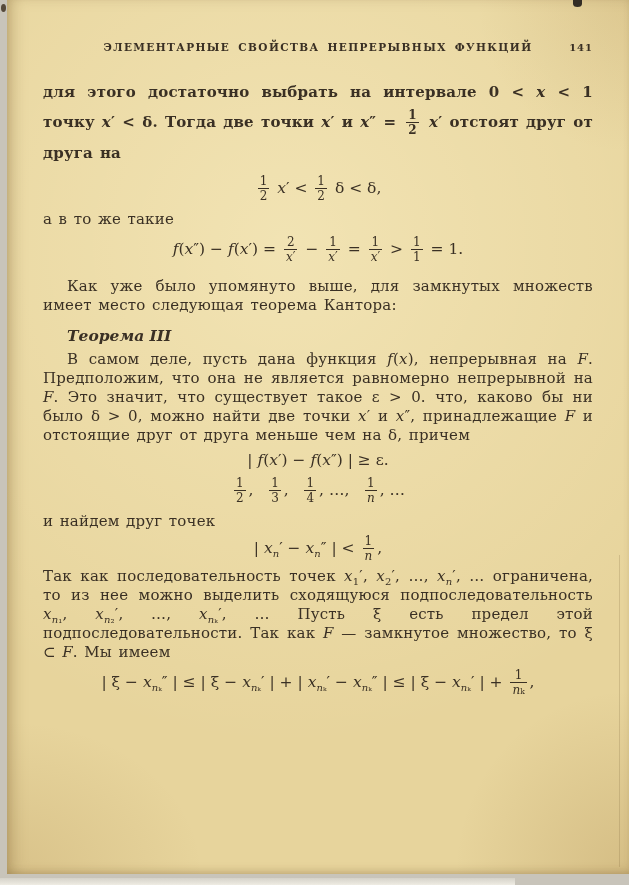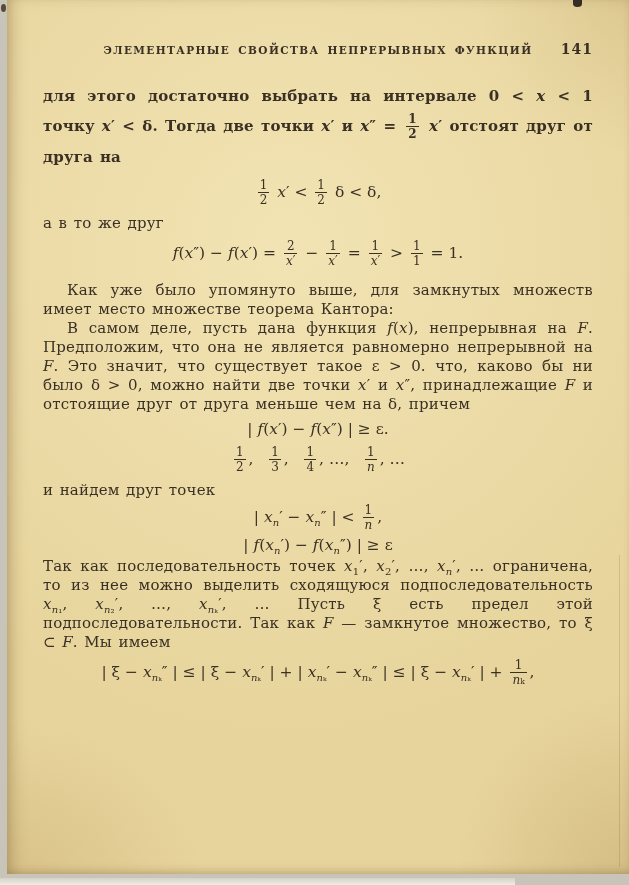--- a/index.html
+++ b/index.html
@@ -17,21 +17,21 @@
       radial-gradient(ellipse 45% 25% at 0% 100%, rgba(140,100,40,0.16) 0%, rgba(140,100,40,0) 70%),
       radial-gradient(ellipse 35% 25% at 100% 0%, rgba(140,100,40,0.14) 0%, rgba(140,100,40,0) 70%),
       #e7d49c;
     box-shadow: inset 10px 0 16px -6px rgba(110,80,35,0.35), inset 0 -4px 8px -3px rgba(110,80,35,0.30);
     color:#3a3024;
   }
   .content{position:absolute;left:36px;top:0;width:550px;margin-top:23px;}
   .running-head{display:flex;align-items:baseline;padding-top:18px;font-weight:bold;}
   .rh-spacer{width:46px;}
   .rh-title{flex:1;text-align:center;font-size:10.5px;letter-spacing:1.4px;word-spacing:3px;}
-  .rh-num{width:46px;text-align:right;font-size:14px;letter-spacing:1px;}
+  .rh-num{width:46px;text-align:right;font-size:10px;letter-spacing:1px;}
   .p{font-size:15px;line-height:19px;text-align:justify;letter-spacing:0.2px;word-spacing:1.5px;}
   .p.lead{margin-top:24px;line-height:30px;font-weight:bold;}
   .indent{text-indent:24px;}
   .ital{font-style:italic;}
   .mt-lg{margin-top:12px;}
   .mt-sm{margin-top:6px;}
   .theorem-head{font-size:15.5px;font-weight:bold;font-style:italic;text-indent:24px;margin:11px 0 5px;}
   .formula{font-size:15.5px;text-align:center;margin:6px 0;line-height:1.2;}
   .formula.tight{margin:3px 0;}
   i{font-style:italic;}
@@ -53,42 +53,42 @@
     <div class="running-head">
       <span class="rh-spacer"></span>
       <span class="rh-title">ЭЛЕМЕНТАРНЫЕ СВОЙСТВА НЕПРЕРЫВНЫХ ФУНКЦИЙ</span>
       <span class="rh-num">141</span>
     </div>
 
     <div class="p lead">для этого достаточно выбрать на интервале 0 &lt; <i>x</i> &lt; 1 точку <i>x</i>′ &lt; δ. Тогда две точки <i>x</i>′ и <i>x</i>″ = <span class="frac"><span class="fn">1</span><span class="fd">2</span></span> <i>x</i>′ отстоят друг от друга на</div>
 
     <div class="formula"><span class="frac"><span class="fn">1</span><span class="fd">2</span></span> <i>x</i>′ &lt; <span class="frac"><span class="fn">1</span><span class="fd">2</span></span> δ &lt; δ,</div>
 
-    <div class="p">а в то же друг</div>
+    <div class="p">а в то же такие</div>
 
     <div class="formula"><i>f</i>(<i>x</i>″) − <i>f</i>(<i>x</i>′) = <span class="frac"><span class="fn">2</span><span class="fd"><i>x</i>′</span></span> − <span class="frac"><span class="fn">1</span><span class="fd"><i>x</i>′</span></span> = <span class="frac"><span class="fn">1</span><span class="fd"><i>x</i>′</span></span> &gt; <span class="frac"><span class="fn">1</span><span class="fd">1</span></span> = 1.</div>
 
-    <div class="p indent mt-lg">Как уже было упомянуто выше, для замкнутых множеств имеет место множестве теорема Кантора:</div>
+    <div class="p indent mt-lg">Как уже было упомянуто выше, для замкнутых множеств имеет место следующая теорема Кантора:</div>
 
+    <div class="theorem-head">Теорема <i>III</i></div>
 
 
     <div class="p indent">В самом деле, пусть дана функция <i>f</i>(<i>x</i>), непрерывная на <i>F</i>. Предположим, что она не является равномерно непрерывной на <i>F</i>. Это значит, что существует такое ε &gt; 0. что, каково бы ни было δ &gt; 0, можно найти две точки <i>x</i>′ и <i>x</i>″, принадлежащие <i>F</i> и отстоящие друг от друга меньше чем на δ, причем</div>
 
     <div class="formula">| <i>f</i>(<i>x</i>′) − <i>f</i>(<i>x</i>″) | ≥ ε.</div>
 
 
     <div class="formula"><span class="frac"><span class="fn">1</span><span class="fd">2</span></span>,  <span class="frac"><span class="fn">1</span><span class="fd">3</span></span>,  <span class="frac"><span class="fn">1</span><span class="fd">4</span></span>, …,  <span class="frac"><span class="fn">1</span><span class="fd"><i>n</i></span></span>, …</div>
 
     <div class="p">и найдем друг точек</div>
 
 
 
     <div class="formula tight">| <i>x</i><sub><i>n</i></sub>′ − <i>x</i><sub><i>n</i></sub>″ | &lt; <span class="frac"><span class="fn">1</span><span class="fd"><i>n</i></span></span>,</div>
 
-    <div class="formula tight">| <i>f</i>(<i>x</i><sub><i>n</i></sub>′) − <i>f</i>(<i>x</i><sub><i>n</i></sub>″) | ≥ ε</div>
 
     <div class="p">Так как последовательность точек <i>x</i><sub>1</sub>′, <i>x</i><sub>2</sub>′, …, <i>x</i><sub><i>n</i></sub>′, … ограничена, то из нее можно выделить сходящуюся подпоследовательность <i>x</i><sub><i>n</i>₁</sub>, <i>x</i><sub><i>n</i>₂</sub>′, …, <i>x</i><sub><i>n</i>ₖ</sub>′, … Пусть ξ есть предел этой подпоследовательности. Так как <i>F</i> — замкнутое множество, то ξ ⊂ <i>F</i>. Мы имеем</div>
 
     <div class="formula">| ξ − <i>x</i><sub><i>n</i>ₖ</sub>″ | ≤ | ξ − <i>x</i><sub><i>n</i>ₖ</sub>′ | + | <i>x</i><sub><i>n</i>ₖ</sub>′ − <i>x</i><sub><i>n</i>ₖ</sub>″ | ≤ | ξ − <i>x</i><sub><i>n</i>ₖ</sub>′ | + <span class="frac"><span class="fn">1</span><span class="fd"><i>n</i>ₖ</span></span>,</div>
 
   </div>
 
   <div class="speck-b"></div>
   <div class="crease"></div>
 </div>

